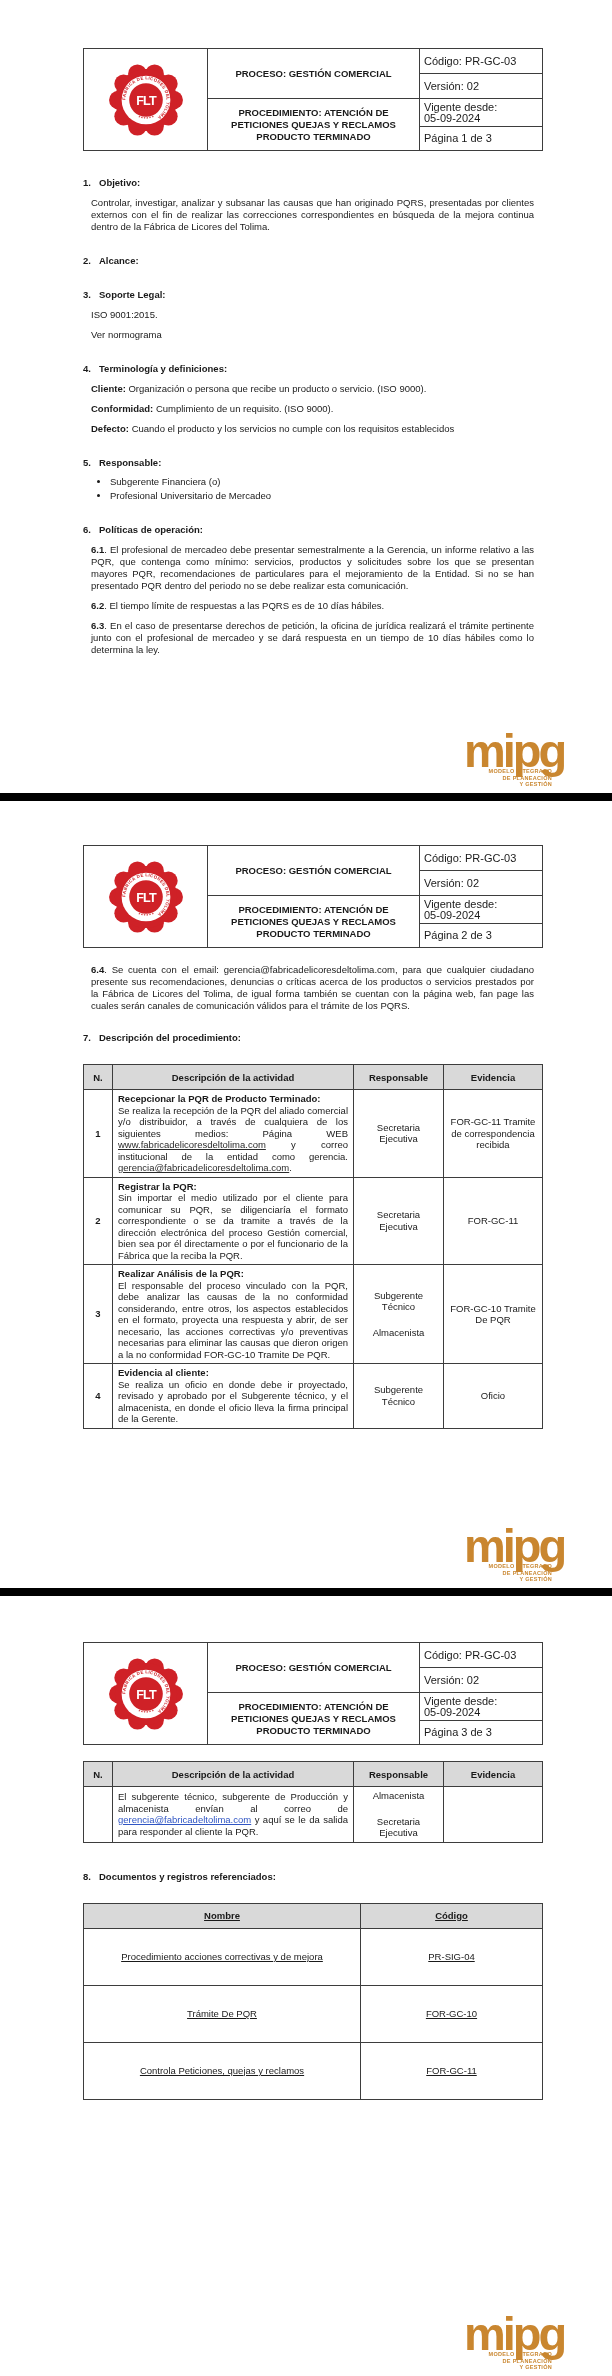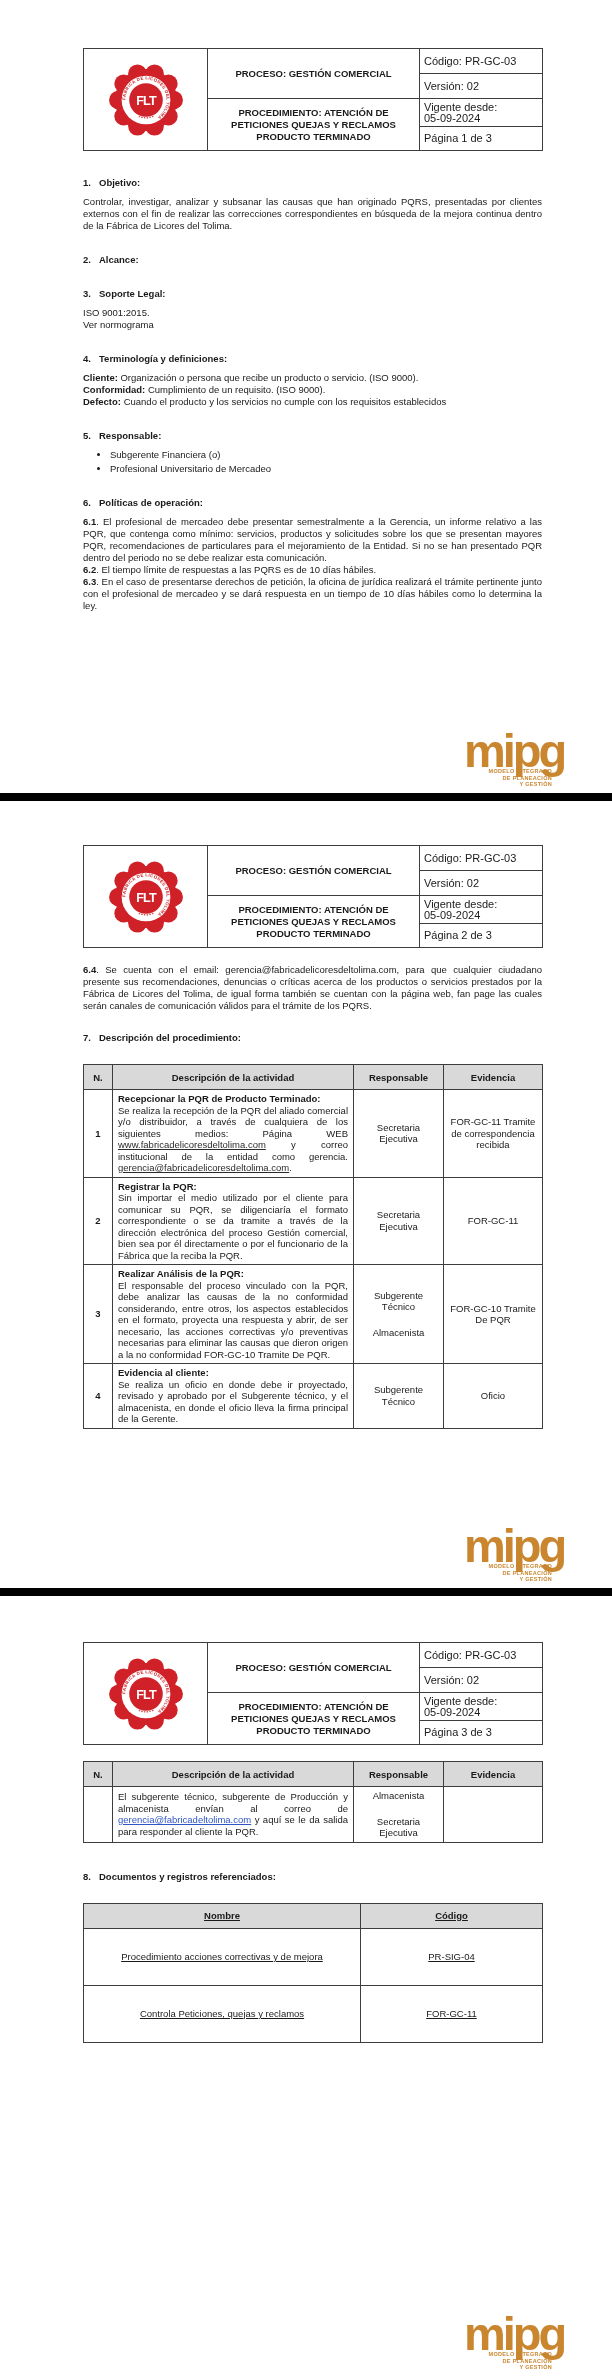--- a/index.html
+++ b/index.html
@@ -14,21 +14,21 @@
   
   table.hdr{border-collapse:collapse;table-layout:fixed;width:459px;}
   .m1{margin-top:48px;} .m2{margin-top:44px;} .m3{margin-top:46px;}
   table.hdr td{border:1.2px solid #3d3d3d;vertical-align:middle;box-sizing:border-box;}
   td.c-logo{width:124px;text-align:center;}
   td.c-proc{width:212px;text-align:center;font-weight:bold;font-size:9.5px;line-height:12px;padding:2px;}
   td.c-info{width:123px;font-size:11px;line-height:11px;padding:2px 4px;text-align:left;}
   tr.hr1 td{height:25px;} tr.hr2 td{height:25px;margin-left:44px;} tr.hr3 td{height:28px;} tr.hr4 td{height:24px;}
 
   
-  p{margin:0;font-size:9.5px;line-height:12px;}
+  p{margin:8px;font-size:9.5px;line-height:12px;}
   .just{text-align:justify;}
   .sec{font-weight:bold;font-size:9.5px;margin:22px 0 7px 0;}
   .sec .n{display:inline-block;width:16px;}
   .sec1{margin-top:26px;}
   ul.resp{margin:2px 0 0 0;padding-left:27px;font-size:9.5px;line-height:12px;}
   ul.resp li{margin:2px 0;}
   .term b{white-space:pre-wrap;}
 
   .lnk{text-decoration:underline;cursor:pointer;}
   .lnk-dark{color:#2b2b2b;}
@@ -367,20 +367,24 @@
     <tbody>
         <tr>
       <th>Nombre</th>
       <th>Código</th>
     </tr>
     <tr>
       <td>Procedimiento acciones correctivas y de mejora</td>
       <td>PR-SIG-04</td>
     </tr>
     <tr>
+      <td>Trámite De PQR</td>
+      <td>FOR-GC-10</td>
+    </tr>
+    <tr>
       <td>Controla Peticiones, quejas y reclamos</td>
       <td>FOR-GC-11</td>
     </tr>
   </tbody>
     </table>
 
   <div class="mipg">
     <div class="mipg-word">mipg</div>
     <div class="mipg-sub">
       <div>MODELO INTEGRADO</div>

